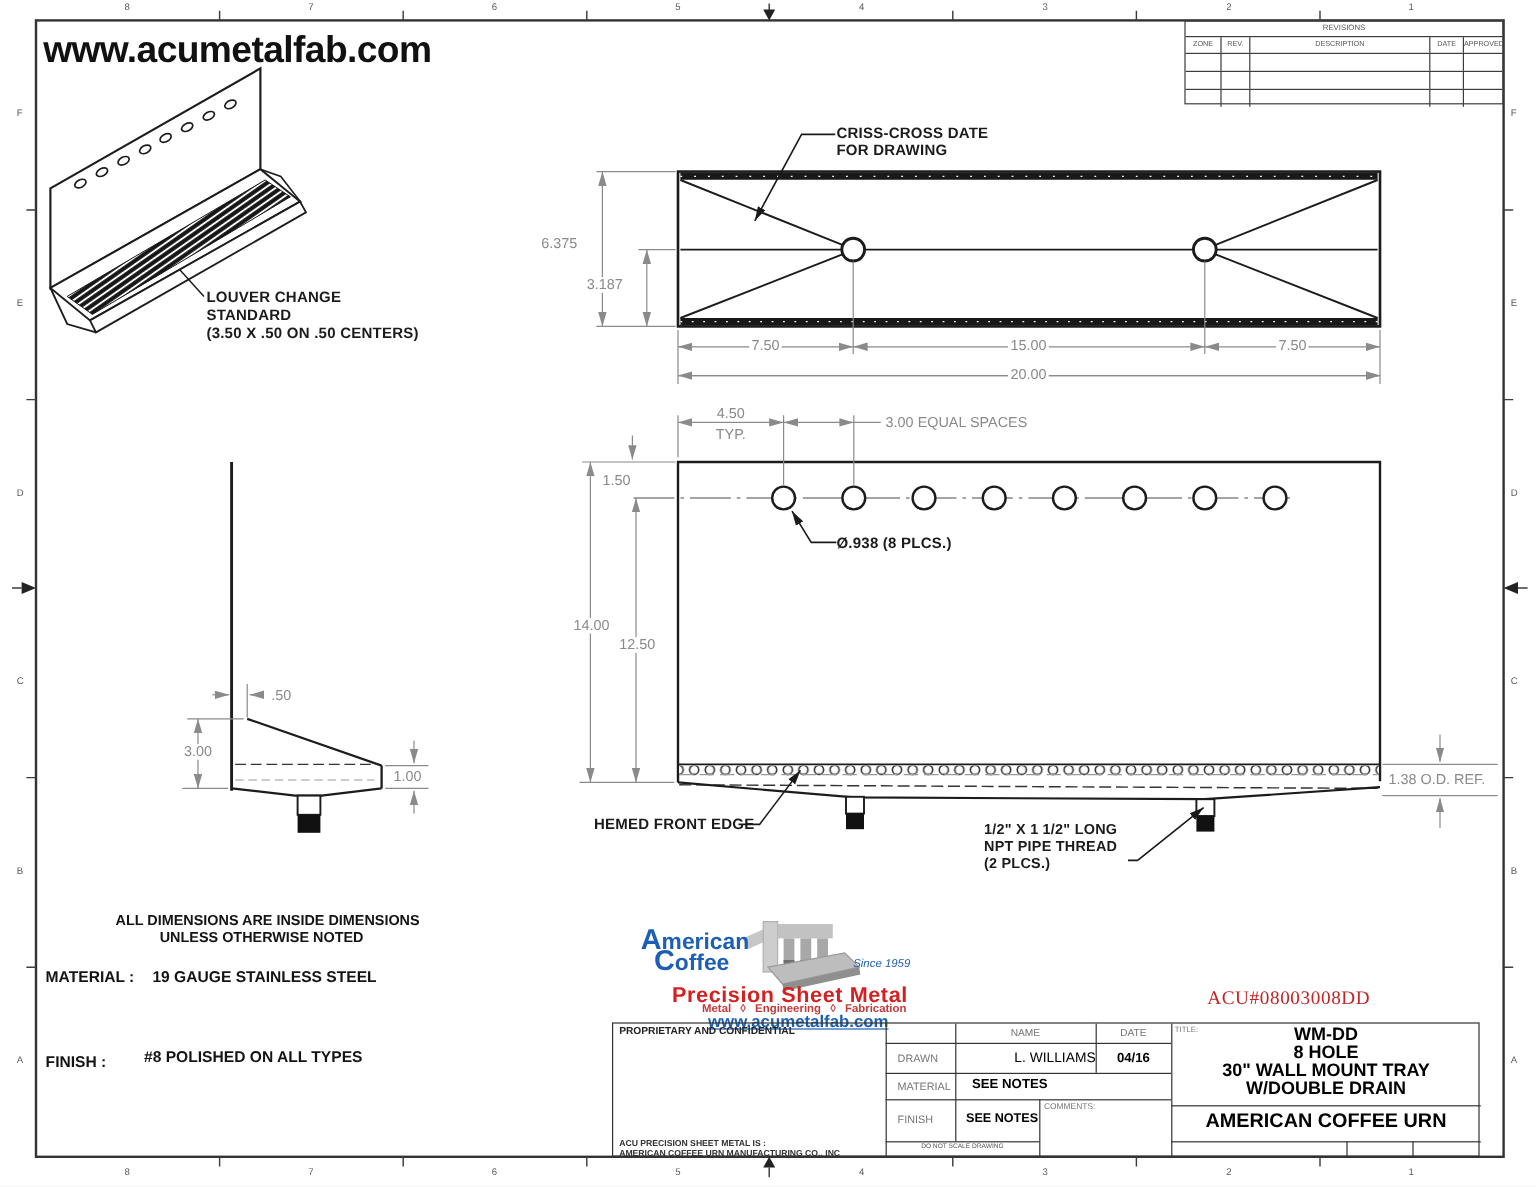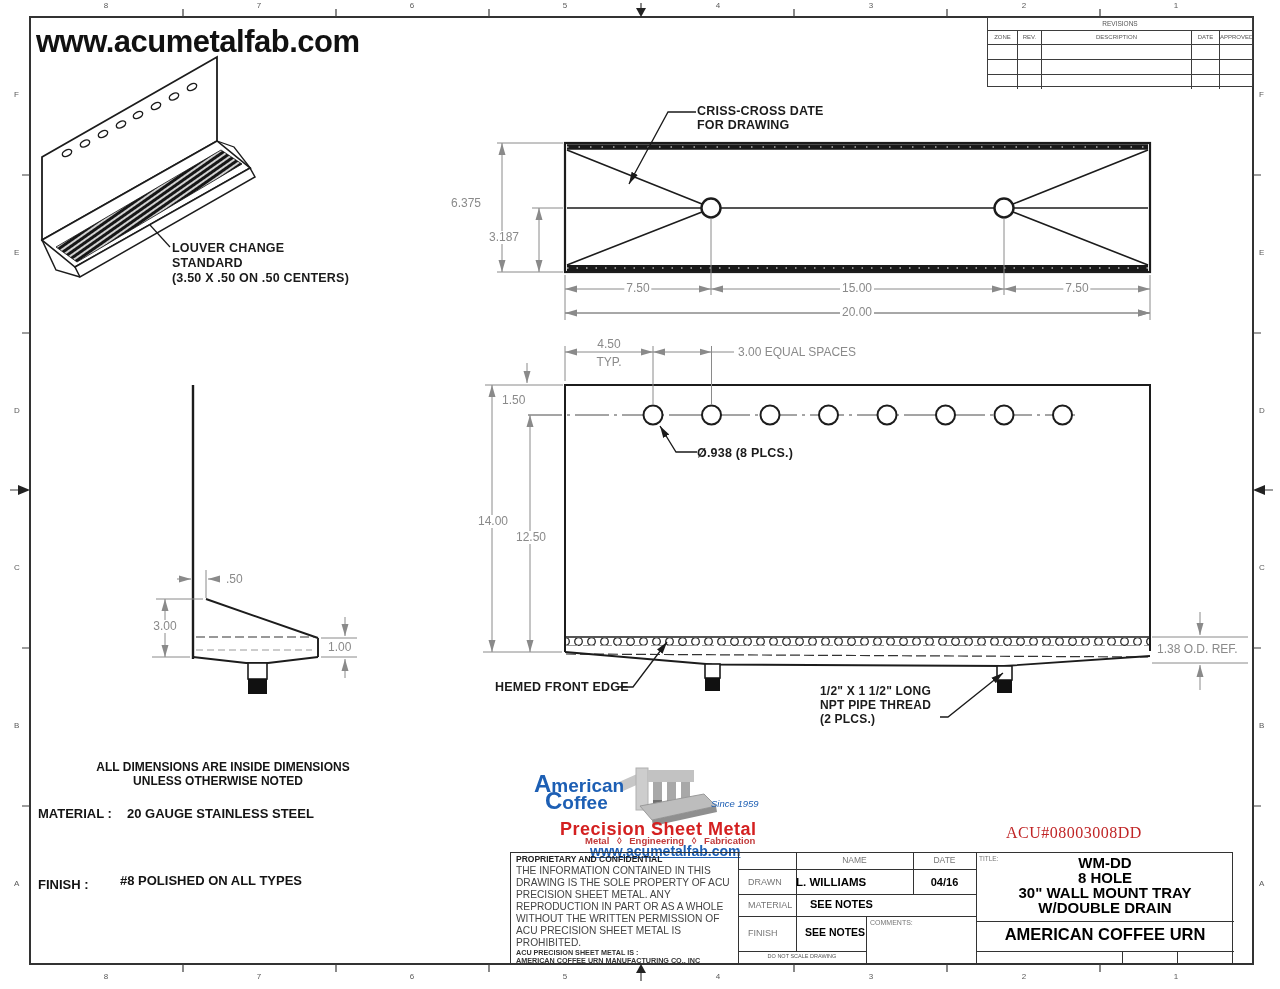--- a/index.html
+++ b/index.html
@@ -281,21 +281,21 @@
   <div class="t lbl" style="left:820px;top:699px;font-size:12px">NPT PIPE THREAD</div>
   <div class="t lbl" style="left:820px;top:713px;font-size:12px">(2 PLCS.)</div>
 
   <div class="t dim" style="left:224px;top:573px">.50</div>
   <div class="t dim cx" style="left:165px;top:620px">3.00</div>
   <div class="t dim" style="left:326px;top:641px">1.00</div>
 
   <div class="t noteb cx" style="left:223px;top:761px">ALL DIMENSIONS ARE INSIDE DIMENSIONS</div>
   <div class="t noteb cx" style="left:218px;top:775px">UNLESS OTHERWISE NOTED</div>
   <div class="t noteb" style="left:38px;top:807px;font-size:13px">MATERIAL :</div>
-  <div class="t noteb" style="left:127px;top:807px;font-size:13px">20 GAUGE STAINLESS STEEL</div>
+  <div class="t noteb" style="left:127px;top:807px;font-size:13px">19 GAUGE STAINLESS STEEL</div>
   <div class="t noteb" style="left:38px;top:878px;font-size:13px">FINISH :</div>
   <div class="t noteb" style="left:120px;top:874px;font-size:13px">#8 POLISHED ON ALL TYPES</div>
 
   <div class="loline" style="left:534px;top:772px"><span class="loinit">A</span><span class="lorest">merican</span></div>
   <div class="loline" style="left:545px;top:789px"><span class="loinit">C</span><span class="lorest">offee</span></div>
   <div class="t blue" style="left:711px;top:799px;font-size:9.5px;font-weight:normal;font-style:italic">Since 1959</div>
   <div class="t" style="left:560px;top:820px;font-size:18px;font-weight:bold;color:#d42020;letter-spacing:.5px">Precision Sheet Metal</div>
   <div class="t" style="left:585px;top:836px;font-size:9.5px;font-weight:bold;color:#c23a3a;word-spacing:5px">Metal ◊ Engineering ◊ Fabrication</div>
   <div class="t blue" style="left:590px;top:844px;font-size:14px;font-weight:bold;text-decoration:underline">www.acumetalfab.com</div>
 
@@ -311,28 +311,27 @@
     <div class="vl" style="left:611px;top:98px;height:14px"></div>
     <div class="vl" style="left:666px;top:98px;height:14px"></div>
     <div class="hl" style="left:227px;width:238px;top:16px"></div>
     <div class="hl" style="left:227px;width:238px;top:41px"></div>
     <div class="hl" style="left:227px;width:238px;top:63px"></div>
     <div class="hl" style="left:227px;width:128px;top:98px"></div>
     <div class="hl" style="left:465px;width:258px;top:68px"></div>
     <div class="hl" style="left:465px;width:258px;top:98px"></div>
 
     <div class="tbt" style="left:5px;top:2px;font-size:8.5px;font-weight:bold;color:#222">PROPRIETARY AND CONFIDENTIAL</div>
-    <div class="tbt" style="left:5px;top:12px;width:220px;font-size:10.2px;line-height:12px;color:#444;white-space:normal">THE INFORMATION CONTAINED IN THIS DRAWING IS THE SOLE PROPERTY OF ACU PRECISION SHEET METAL.  ANY REPRODUCTION IN PART OR AS A WHOLE WITHOUT THE WRITTEN PERMISSION OF ACU PRECISION SHEET METAL IS PROHIBITED.</div>
     <div class="tbt" style="left:5px;top:96px;font-size:7.2px;font-weight:bold;color:#333">ACU PRECISION SHEET METAL IS :</div>
     <div class="tbt" style="left:5px;top:104px;font-size:7.2px;font-weight:bold;color:#333">AMERICAN COFFEE URN MANUFACTURING CO., INC</div>
 
     <div class="tbt gray" style="left:285px;width:117px;top:3px;text-align:center;font-size:8.5px">NAME</div>
     <div class="tbt gray" style="left:402px;width:63px;top:3px;text-align:center;font-size:8.5px">DATE</div>
     <div class="tbt gray" style="left:237px;top:25px;font-size:9px">DRAWN</div>
-    <div class="tbt" style="left:285px;width:117px;top:23px;text-align:left;font-size:11.5px;font-weight:bold">L. WILLIAMS</div>
+    <div class="tbt" style="left:285px;width:117px;top:23px;text-align:right;font-size:11.5px;font-weight:normal">L. WILLIAMS</div>
     <div class="tbt" style="left:402px;width:63px;top:24px;text-align:center;font-size:11px;font-weight:bold">04/16</div>
     <div class="tbt gray" style="left:237px;top:48px;font-size:9px">MATERIAL</div>
     <div class="tbt" style="left:299px;top:46px;font-size:11px;font-weight:bold">SEE NOTES</div>
     <div class="tbt gray" style="left:237px;top:76px;font-size:9px">FINISH</div>
     <div class="tbt" style="left:294px;top:74px;font-size:10.5px;font-weight:bold">SEE NOTES</div>
     <div class="tbt gray" style="left:359px;top:66px;font-size:7px">COMMENTS:</div>
     <div class="tbt" style="left:227px;width:128px;top:101px;text-align:center;font-size:5.5px;color:#555">DO NOT SCALE DRAWING</div>
 
     <div class="tbt gray" style="left:468px;top:3px;font-size:6.5px">TITLE:</div>
     <div class="tbt" style="left:465px;width:258px;top:2px;text-align:center;font-size:15px;font-weight:bold">WM-DD</div>

